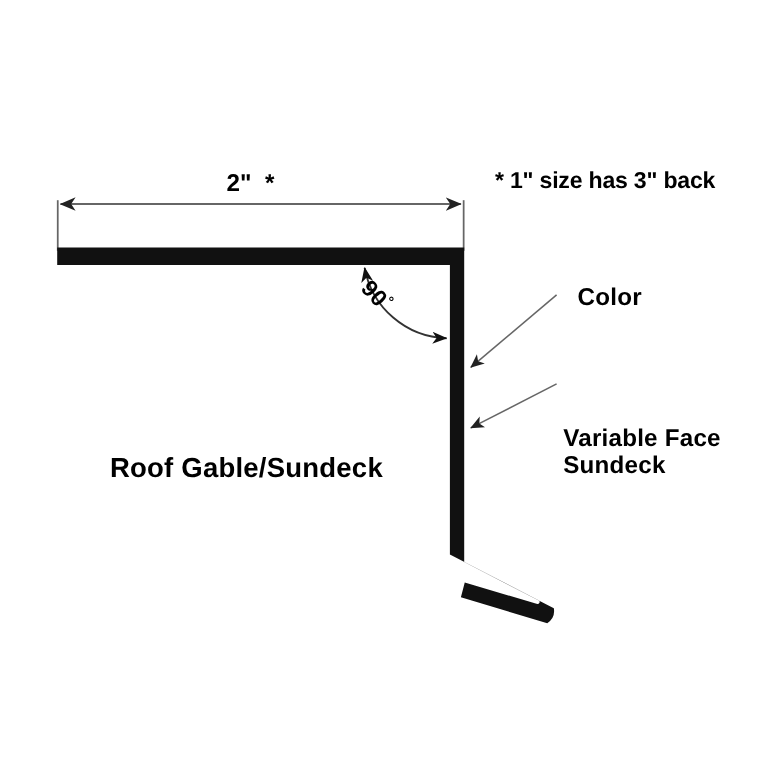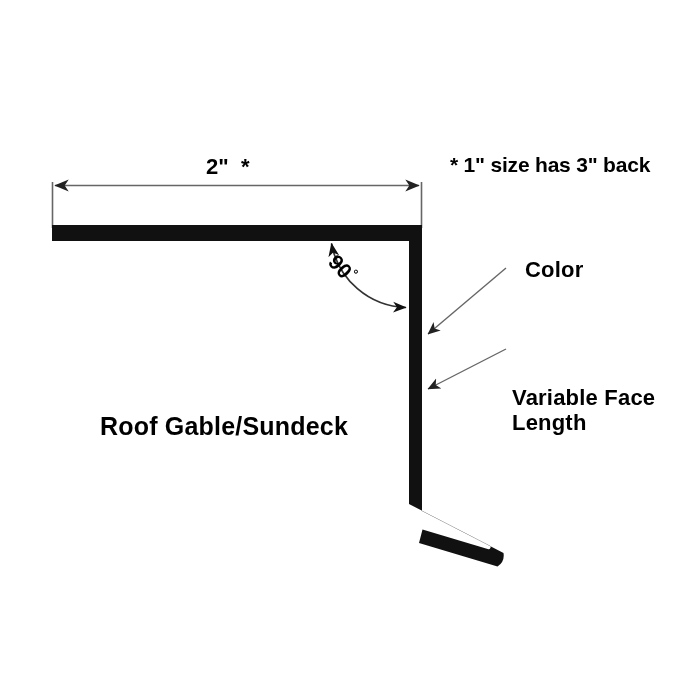--- a/index.html
+++ b/index.html
@@ -121,17 +121,17 @@
   </svg>
 
   <div class="txt" id="dim-top-label">2"  *</div>
 
   <div class="txt" id="note-footnote">* 1" size has 3" back</div>
 
   <div class="txt" id="angle-label"><span>90</span><span class="deg">°</span></div>
 
   <div class="txt" id="label-color">Color</div>
 
-  <div class="txt" id="label-face-length"><span>Variable Face</span><br><span>Length</span></div>
+  <div class="txt" id="label-face-length"><span>Variable Face</span><br><span>Sundeck</span></div>
 
   <div class="txt" id="label-product">Roof Gable/Sundeck</div>
 
 </div>
 
 </body></html>

